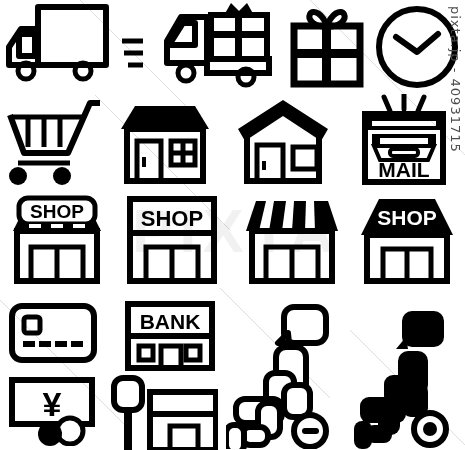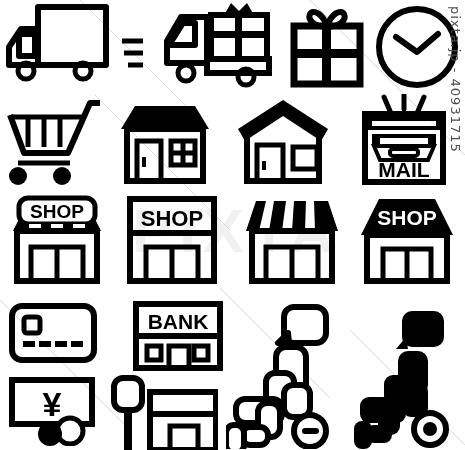--- a/index.html
+++ b/index.html
@@ -239,21 +239,21 @@
       <rect x="16" y="15" width="16" height="16" rx="3" fill="none" stroke="#000" stroke-width="5"></rect>
       <g fill="#000">
         <rect x="15" y="39" width="12" height="6"></rect>
         <rect x="31" y="39" width="12" height="6"></rect>
         <rect x="47" y="39" width="12" height="6"></rect>
         <rect x="63" y="39" width="12" height="6"></rect>
       </g>
     </svg>
   </div>
 
-  <div class="icon-cell" style="left:128px;top:298px;width:96px;height:76px;">
+  <div class="icon-cell" style="left:120px;top:298px;width:96px;height:76px;">
     <svg width="92" height="72" viewBox="0 0 92 72">
       <rect x="4" y="4" width="84" height="64" fill="none" stroke="#000" stroke-width="6"></rect>
       <line x1="4" y1="36" x2="88" y2="36" stroke="#000" stroke-width="6"></line>
       <text x="46" y="29" font-family="'Liberation Sans',sans-serif" font-size="21" font-weight="bold" text-anchor="middle" fill="#000">BANK</text>
       <rect x="15" y="46" width="14" height="14" fill="none" stroke="#000" stroke-width="5"></rect>
       <rect x="62" y="46" width="14" height="14" fill="none" stroke="#000" stroke-width="5"></rect>
       <rect x="37" y="46" width="20" height="22" fill="none" stroke="#000" stroke-width="5"></rect>
     </svg>
   </div>
 

